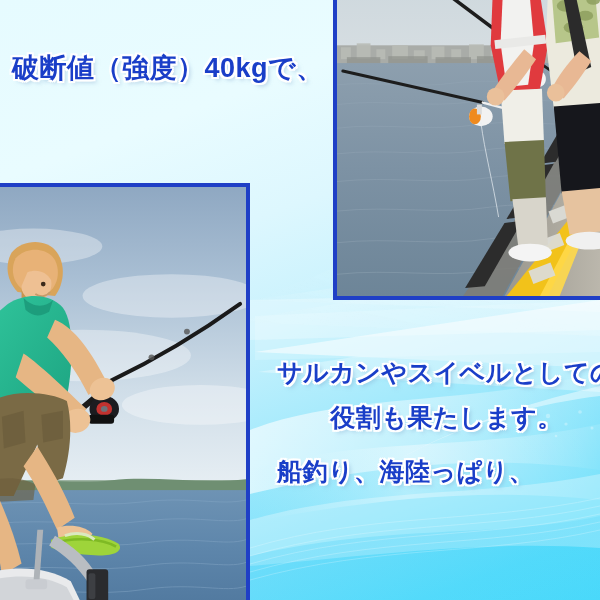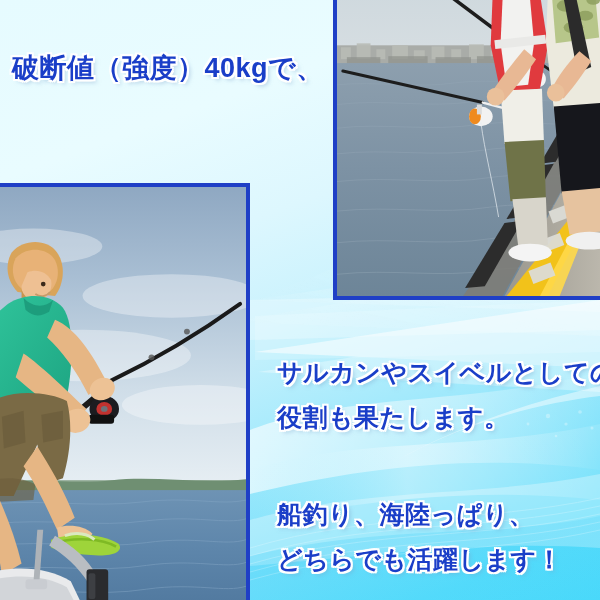--- a/index.html
+++ b/index.html
@@ -50,25 +50,25 @@
     font-weight:bold;
     letter-spacing:0.5px;
     white-space:nowrap;
     text-shadow:
       2px 2px 0 #ffffff, -2px 2px 0 #ffffff,
       2px -2px 0 #ffffff, -2px -2px 0 #ffffff,
       2px 0 0 #ffffff, -2px 0 0 #ffffff,
       0 2px 0 #ffffff, 0 -2px 0 #ffffff,
       3px 3px 4px rgba(120,160,200,.55);
   }
-  .txt .ln{display:block;}
+  .txt .ln{display:block;text-align:center;}
 
   .txt-top{left:12px;top:46px;font-size:27px;line-height:45px;}
   .txt-mid{left:277px;top:350px;font-size:25px;line-height:45px;}
-  .txt-bot{left:277px;top:492px;font-size:25px;line-height:45px;}
+  .txt-bot{left:277px;top:449px;font-size:25px;line-height:45px;}
 </style>
 </head>
 <body>
 
 <div class="stage">
 
   <div class="bg-base"></div>
 
   <svg class="bg-rays" viewBox="0 0 600 600" preserveAspectRatio="none">
     <defs>
@@ -361,16 +361,15 @@
     <span class="ln">破断値（強度）40kgで、</span>
   </div>
 
   <div class="txt txt-mid">
     <span class="ln">サルカンやスイベルとしての</span>
     <span class="ln">役割も果たします。</span>
   </div>
 
   <div class="txt txt-bot">
     <span class="ln">船釣り、海陸っぱり、</span>
-    <span class="ln">どちらでも活躍します！</span>
   </div>
 
 </div>
 
 </body></html>

